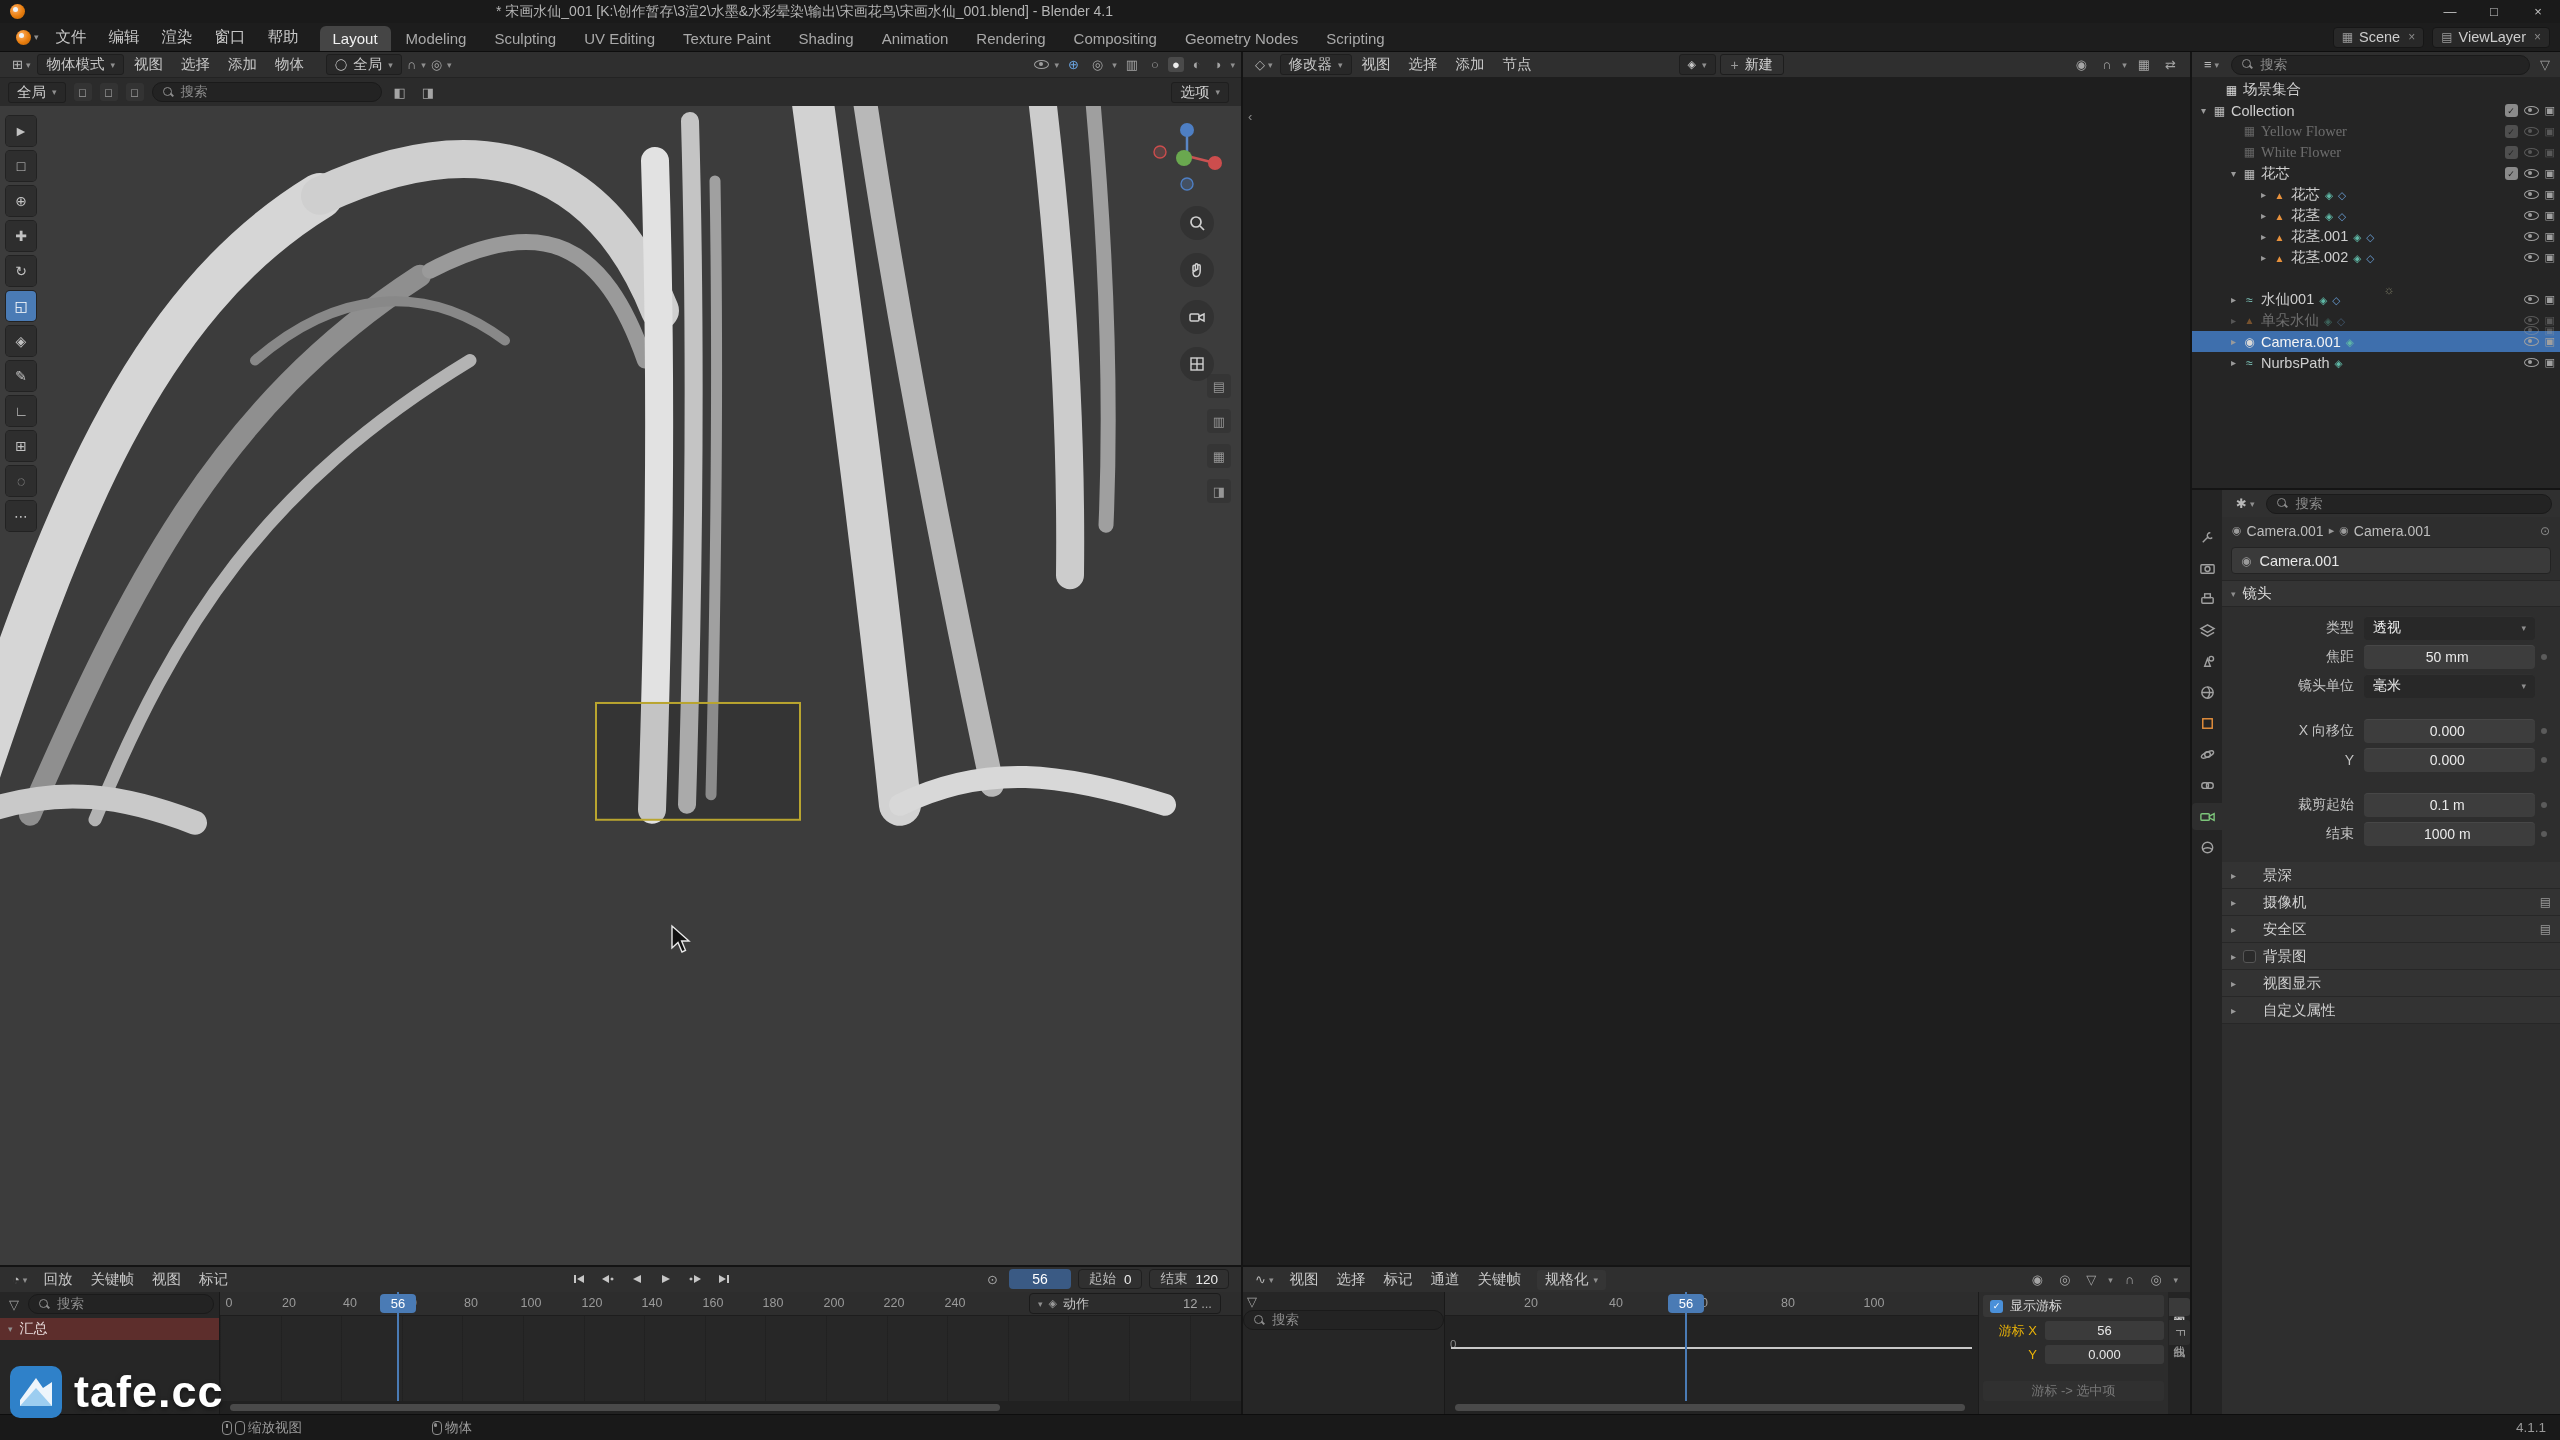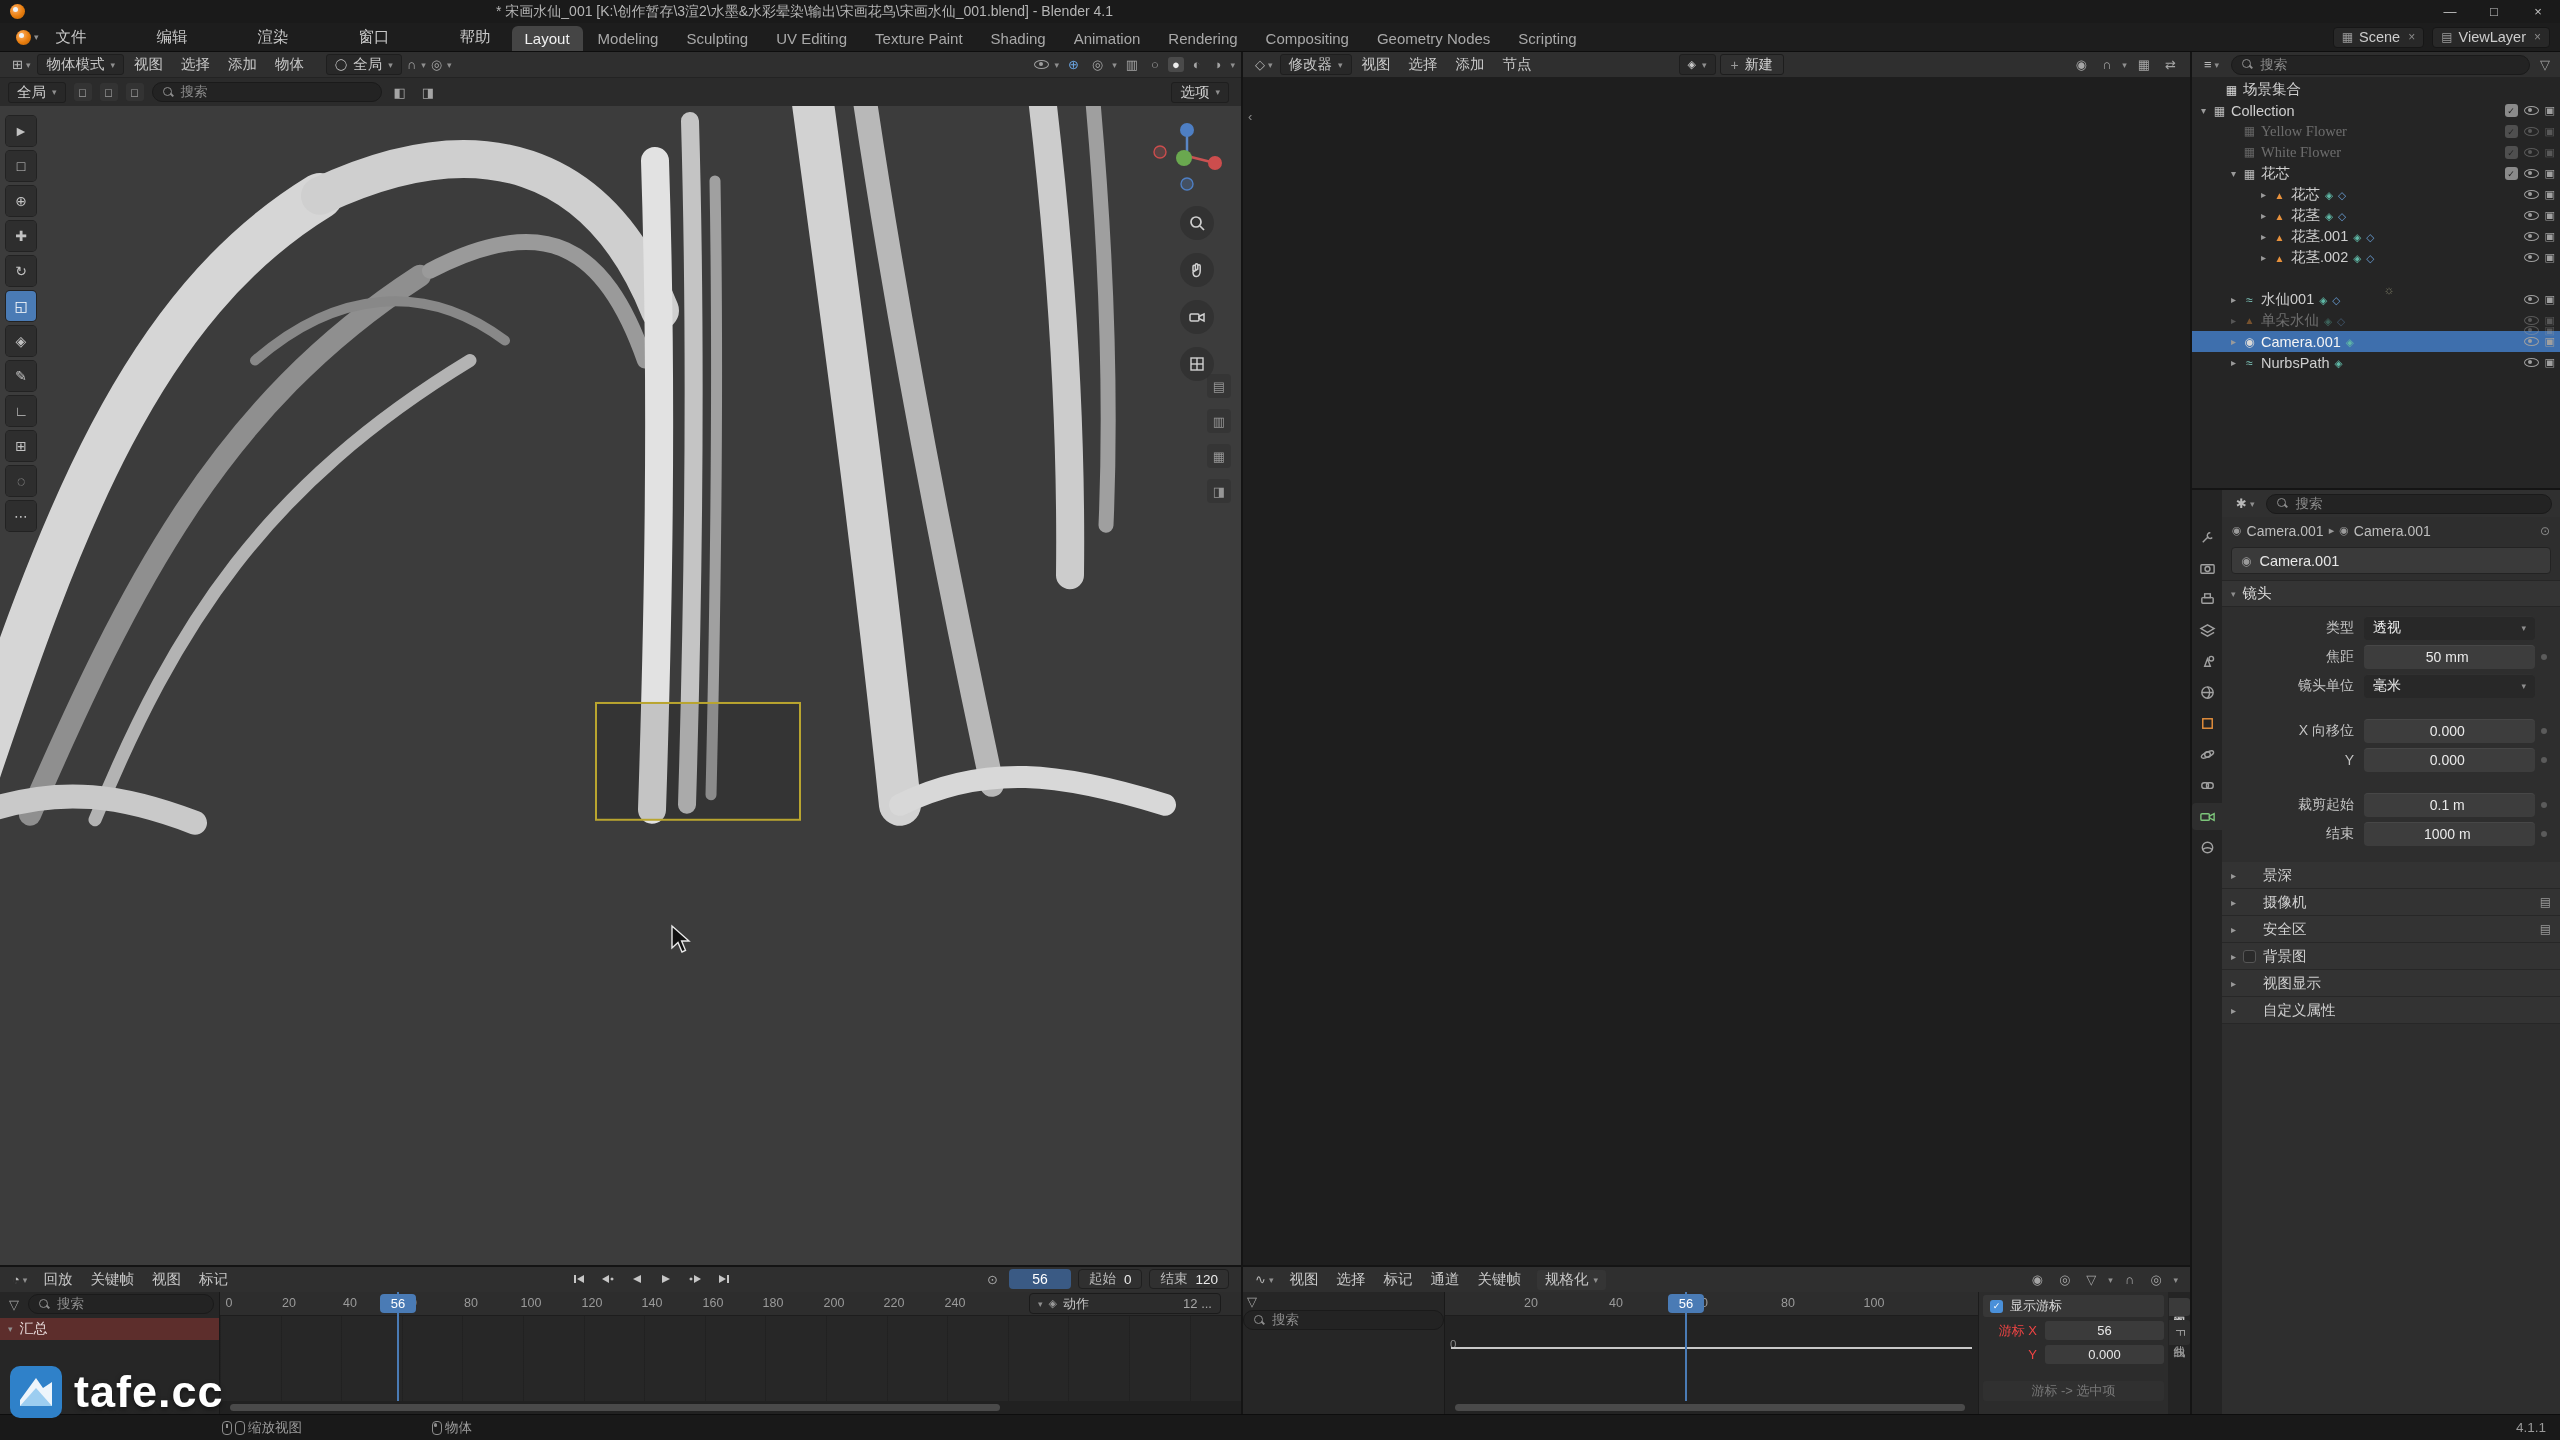--- a/index.html
+++ b/index.html
@@ -10,21 +10,21 @@
 
 .titlebar { position:absolute; left:0; top:0; width:2560px; height:23px; background:#1a1a1a; display:flex; align-items:center; font-size:14px; color:#b5b5b5; }
 .blogo { width:15px; height:15px; margin-left:10px; border-radius:50%; background:radial-gradient(circle at 36% 34%, #ffb066, #e87d0d 55%, #b35f08); position:relative; }
 .blogo::after { content:""; position:absolute; left:3px; top:3px; width:5px; height:5px; border-radius:50%; background:#eef4fa; }
 .title-text { position:absolute; left:496px; white-space:nowrap; }
 .win-controls { margin-left:auto; display:flex; height:100%; }
 .win-btn { width:44px; height:100%; display:flex; align-items:center; justify-content:center; color:#c4c4c4; font-size:13px; }
 
 
 .topbar { position:absolute; left:0; top:23px; width:2560px; height:29px; background:#1d1d1d; display:flex; align-items:center; font-size:15.5px; border-bottom:1px solid #0e0e0e; }
-.tb-menus { display:flex; height:100%;gap:48px; }
+.tb-menus { display:flex; height:100%; }
 .tb-menus .ed-menu { padding:0 11px; }
 .ws-tabs { display:flex; margin-left:10px; height:100%; align-items:flex-end; gap:2px; }
 .ws-tab { padding:0 13px; height:25px; display:flex; align-items:center; font-size:15px; color:#a9a9a9; border-radius:6px 6px 0 0; white-space:nowrap; }
 .ws-tab.active { background:#454545; color:#f1f1f1; }
 .topbar-right { margin-left:auto; display:flex; gap:8px; margin-right:10px; }
 .db-chip { display:flex; align-items:center; gap:6px; background:#282828; border:1px solid #161616; border-radius:4px; padding:0 8px; height:21px; font-size:14.5px; color:#cdcdcd; }
 .db-chip .gl { color:#9a9a9a; font-size:12px; }
 .db-chip .x { color:#8a8a8a; font-size:12px; margin-left:2px; }
 
 
@@ -146,21 +146,21 @@
 .gr-body { position:absolute; left:0; top:25px; right:0; bottom:0; background:#232323; }
 .gr-left { position:absolute; left:0; top:0; width:202px; bottom:0; background:#262626; border-right:1px solid #191919; }
 .gr-ruler { position:absolute; left:202px; right:212px; top:0; height:24px; background:#2d2d2d; border-bottom:1px solid #1d1d1d; }
 .gr-canvas { position:absolute; left:202px; right:212px; top:24px; bottom:13px; background:#232323; }
 .fcurve { position:absolute; left:6px; right:6px; top:31px; height:2px; background:#c9c9c9; }
 .zero-lab { position:absolute; left:5px; top:22px; font-size:11.5px; color:#8a8a8a; }
 .gr-npanel { position:absolute; right:22px; top:0; width:190px; bottom:0; background:#2c2c2c; border-left:1px solid #1c1c1c; padding:3px 4px; font-size:13px; }
 .np-head { height:22px; background:#373737; border-radius:3px; display:flex; gap:7px; align-items:center; padding:0 7px; color:#d8d8d8; }
 .chk.on-blue { background:#4a90d9; color:#fff; }
 .np-row { display:flex; align-items:center; height:21px; margin-top:3px; }
-.np-label { width:62px; text-align:right; padding-right:8px; color:#ef4444; flex:0 0 62px; }
+.np-label { width:62px; text-align:right; padding-right:8px; color:#eab308; flex:0 0 62px; }
 .np-val { flex:1; height:19px; background:#3b3b3b; border-radius:3px; display:flex; align-items:center; justify-content:center; color:#e8e8e8; }
 .np-btn { height:20px; margin-top:16px; background:#303030; border-radius:3px; display:flex; align-items:center; justify-content:center; color:#777; }
 .gr-tabs { position:absolute; right:0; top:0; width:22px; bottom:0; background:#242424; display:flex; flex-direction:column; gap:4px; padding-top:6px; align-items:center; }
 .vtab { writing-mode:vertical-rl; font-size:12px; color:#9a9a9a; padding:9px 2px; background:#2e2e2e; border-radius:0 3px 3px 0; }
 .vtab.active { background:#3a3a3a; color:#d8d8d8; }
 .norm-chip { display:flex; align-items:center; gap:5px; background:#353535; border-radius:3px; height:20px; padding:0 8px; margin-left:6px; }
 
 
 .statusbar { position:absolute; left:0; top:1414px; width:2560px; height:26px; background:#191919; border-top:1px solid #0d0d0d; display:flex; align-items:center; font-size:13.5px; color:#9a9a9a; padding-left:222px; }
 .mouse-icon { width:10px; height:14px; border:1px solid #8d8d8d; border-radius:4px; display:inline-block; position:relative; margin-right:3px; }

